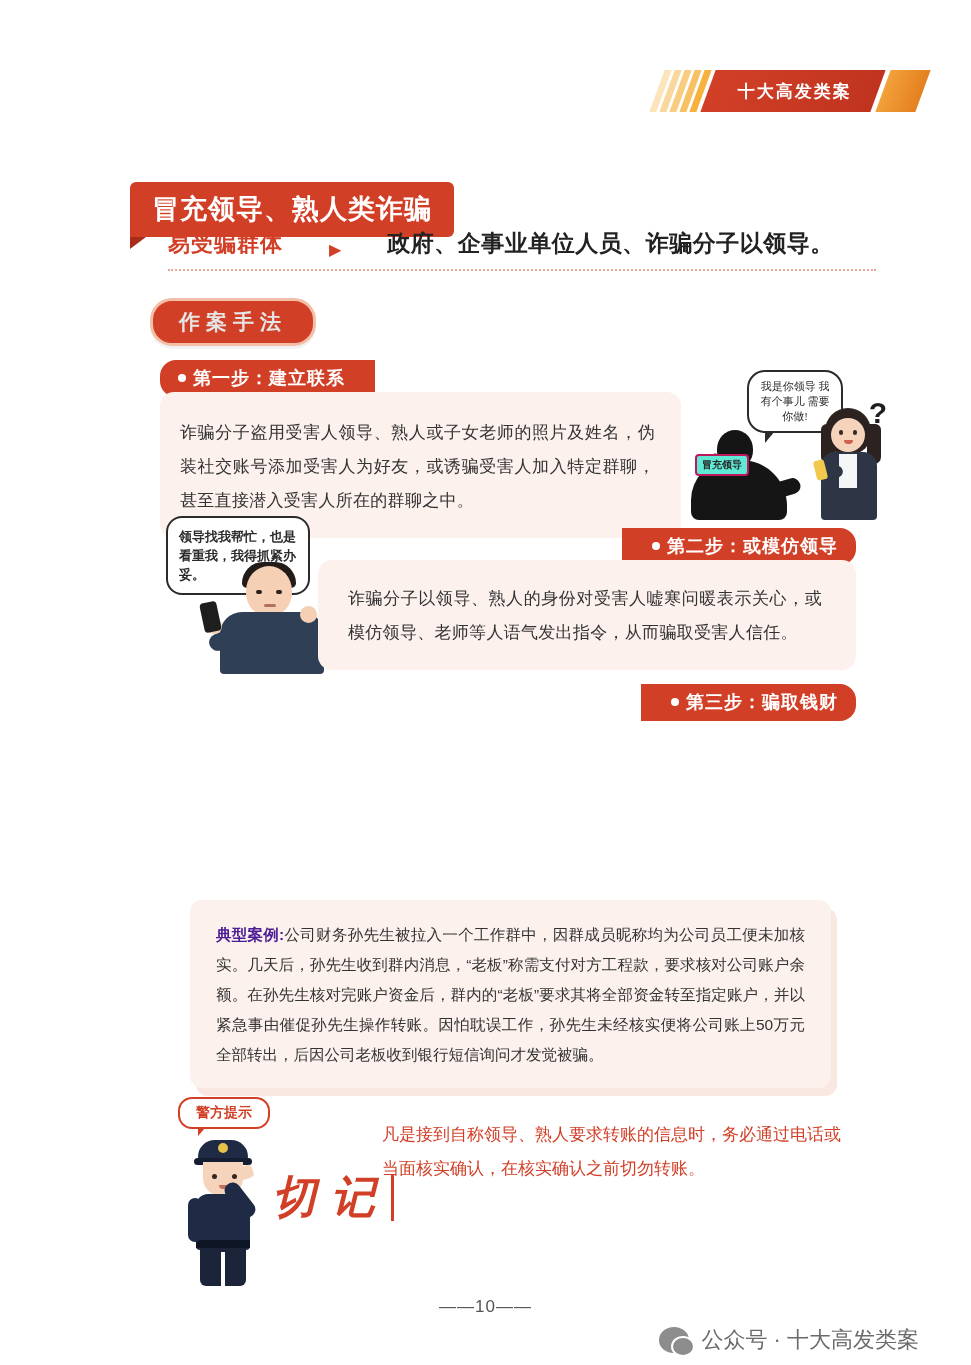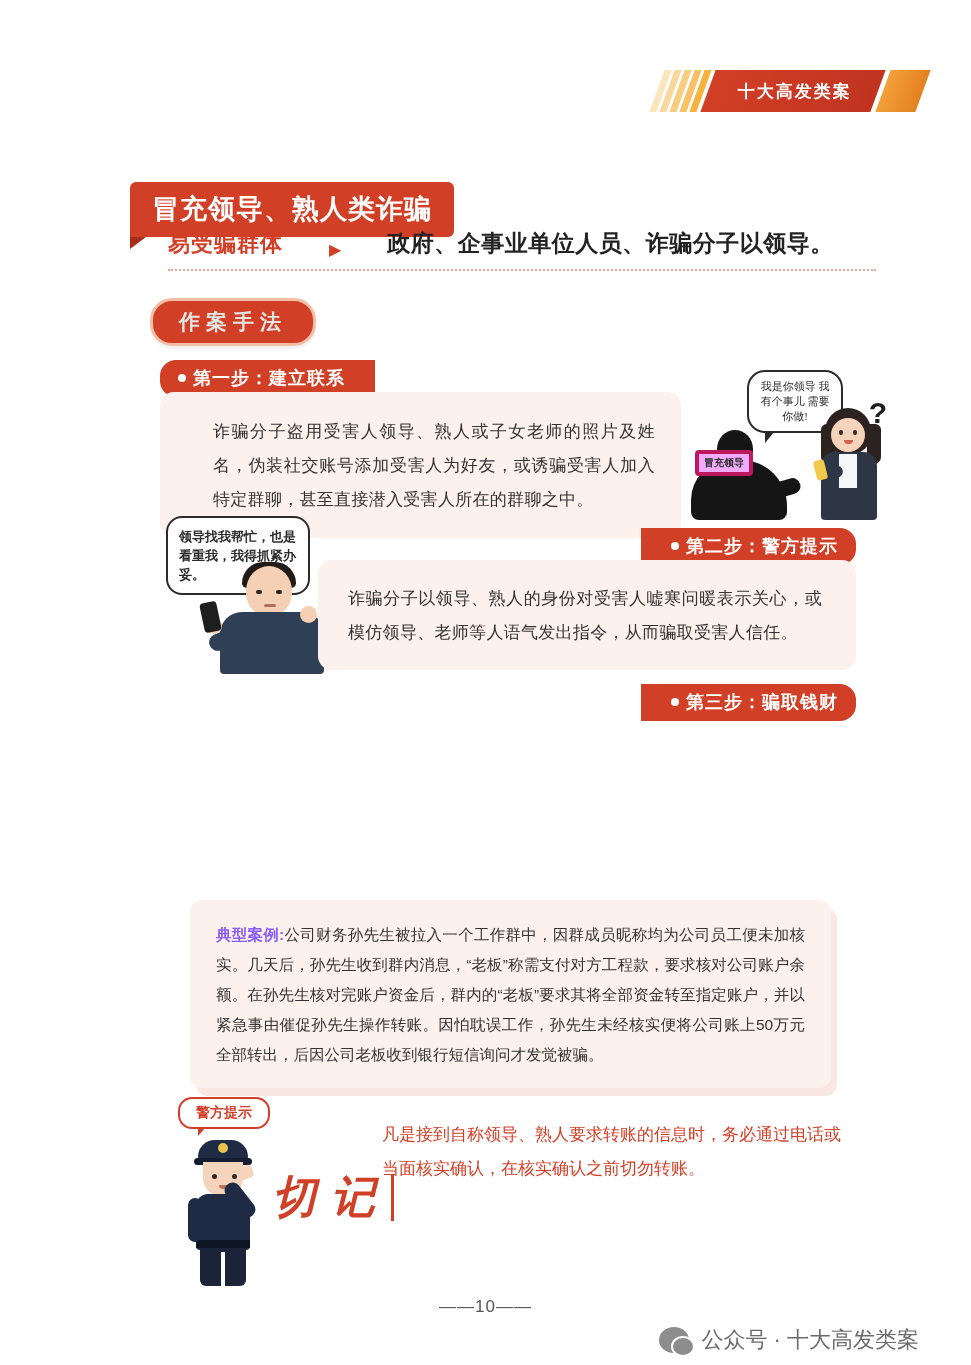--- a/index.html
+++ b/index.html
@@ -189,21 +189,21 @@
     background: #fdf1ee;
     border-radius: 12px;
     padding: 20px 26px 18px 26px;
     font-size: 15.5px;
     line-height: 30px;
     text-align: justify;
     color: #333;
     box-shadow: 6px 8px 0 rgba(230,160,140,0.25);
   }
   .case-label {
-    color: #8b5cf6;
+    color: #4c1d95;
     font-weight: bold;
   }
 
   
   .tip-badge {
     position: absolute;
     top: 1097px;
     left: 178px;
     background: #fff;
     border: 2px solid #d23f27;
@@ -339,22 +339,22 @@
     position: absolute;
     right: 20px; bottom: -13px;
     width: 0; height: 0;
     border-style: solid;
     border-width: 13px 0 0 12px;
     border-color: #2b2b2b transparent transparent transparent;
   }
 
   .tag-black {
     position: absolute;
-    background: #f0abfc;
-    border: 4px solid #be185d;
+    background: #5eead4;
+    border: 2px solid #be185d;
     font-size: 10px;
     padding: 2px 5px;
     border-radius: 4px;
     font-weight: bold;
   }
 
   .qmark {
     position: absolute;
     font-size: 30px;
     font-weight: bold;
@@ -567,21 +567,21 @@
     <span class="group-arrow">▶</span>
     <span class="group-text">政府、企事业单位人员、诈骗分子以领导。</span>
   </div>
 
   <div class="method-badge">作案手法</div>
 
   <div class="step-head left" style="top:360px;">
     <span class="dot"></span>
     <span>第一步：建立联系</span>
   </div>
-  <div class="para-box" style="left:160px; right:290px; top:392px; padding:24px 26px 20px 53px;font-family:Liberation Mono, monospace;">诈骗分子盗用受害人领导、熟人或子女老师的照片及姓名，伪装社交账号添加受害人为好友，或诱骗受害人加入特定群聊，甚至直接潜入受害人所在的群聊之中。</div>
+  <div class="para-box" style="left:160px; right:290px; top:392px; padding:24px 26px 20px 20px;">诈骗分子盗用受害人领导、熟人或子女老师的照片及姓名，伪装社交账号添加受害人为好友，或诱骗受害人加入特定群聊，甚至直接潜入受害人所在的群聊之中。</div>
 
   <div class="illus scene1">
     <div class="bubble bubble-1">我是你领导
 我有个事儿
 需要你做!</div>
     <div class="qmark" style="right:6px; top:26px;">?</div>
     <div class="shadow-man">
       <div class="sm-head"></div>
       <div class="sm-body"></div>
       <div class="sm-arm"></div>
@@ -614,21 +614,21 @@
     <div class="m2-body"></div>
     <div class="m2-arm-l"></div>
     <div class="m2-arm-r"></div>
     <div class="m2-hand"></div>
     <div class="m2-phone"></div>
     <div class="m2-hand2"></div>
   </div>
 
   <div class="step-head right" style="top:528px;">
     <span class="dot"></span>
-    <span>第二步：警方提示</span>
+    <span>第二步：或模仿领导</span>
   </div>
   <div class="para-box" style="left:318px; right:115px; top:560px; padding:22px 34px 20px 30px;">诈骗分子以领导、熟人的身份对受害人嘘寒问暖表示关心，或模仿领导、老师等人语气发出指令，从而骗取受害人信任。</div>
 
   <div class="step-head right" style="top:684px;">
     <span class="dot"></span>
     <span>第三步：骗取钱财</span>
   </div>
 
   <div class="case-box">
     <span class="case-label">典型案例:</span><span>公司财务孙先生被拉入一个工作群中，因群成员昵称均为公司员工便未加核实。几天后，孙先生收到群内消息，“老板”称需支付对方工程款，要求核对公司账户余额。在孙先生核对完账户资金后，群内的“老板”要求其将全部资金转至指定账户，并以紧急事由催促孙先生操作转账。因怕耽误工作，孙先生未经核实便将公司账上50万元全部转出，后因公司老板收到银行短信询问才发觉被骗。</span>

